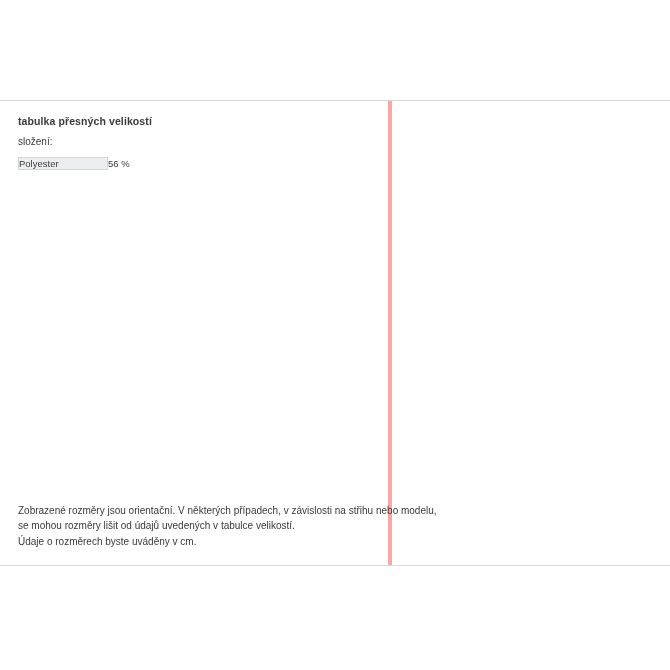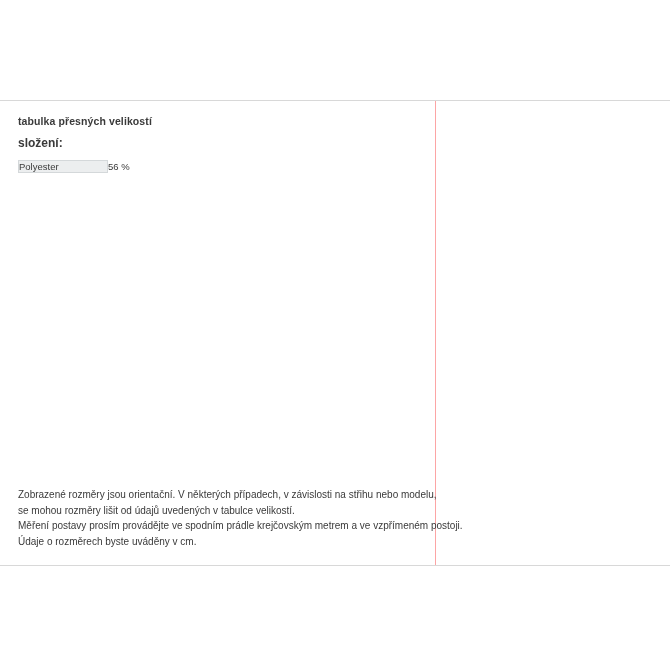--- a/index.html
+++ b/index.html
@@ -29,25 +29,25 @@
   }
 
   .columns {
     display: flex;
     width: 100%;
     height: 100%;
     box-sizing: border-box;
   }
 
   .col-left {
-    width: 436px;
+    width: 392px;
     box-sizing: border-box;
     padding: 14px 16px 10px 18px;
     position: relative;
-    border-right: 1px solid #fca5a5;
+    border-right: 4px solid #fca5a5;
   }
 
   .col-right {
     flex: 1;
     box-sizing: border-box;
     padding: 14px 18px 10px 22px;
     text-align: center;
   }
 
   .eyebrow {
@@ -60,22 +60,22 @@
 
   .title {
     font-size: 14.5px;
     font-weight: bold;
     color: #1c6b80;
     margin: 0 0 18px 0;
     letter-spacing: 0.1px;
   }
 
   .subhead {
-    font-size: 12px;
-    font-weight: bold;
+    font-size: 10px;
+    font-weight: normal;
     color: #3a3a3a;
     margin: 3px 0 10px 0;
   }
 
   .composition-table {
     border-collapse: collapse;
     font-size: 9.5px;
     color: #3a3a3a;
     padding-left: 28px;
   }
@@ -135,20 +135,19 @@
           <tr>
             <td class="comp-name">Polyester</td>
             <td class="comp-value">56 %</td>
           </tr>
         </tbody>
       </table>
 
       <div class="footnote">
         <div>Zobrazené rozměry jsou orientační. V některých případech, v závislosti na střihu nebo modelu,</div>
         <div>se mohou rozměry lišit od údajů uvedených v tabulce velikostí.</div>
-        <div>Měření postavy prosím provádějte ve spodním prádle krejčovským metrem a ve vzpřímeném postoji.</div>
         <div>Údaje o rozměrech byste uváděny v cm.</div>
       </div>
     </div>
 
 
   </div>
 </div>
 
 </body></html>

